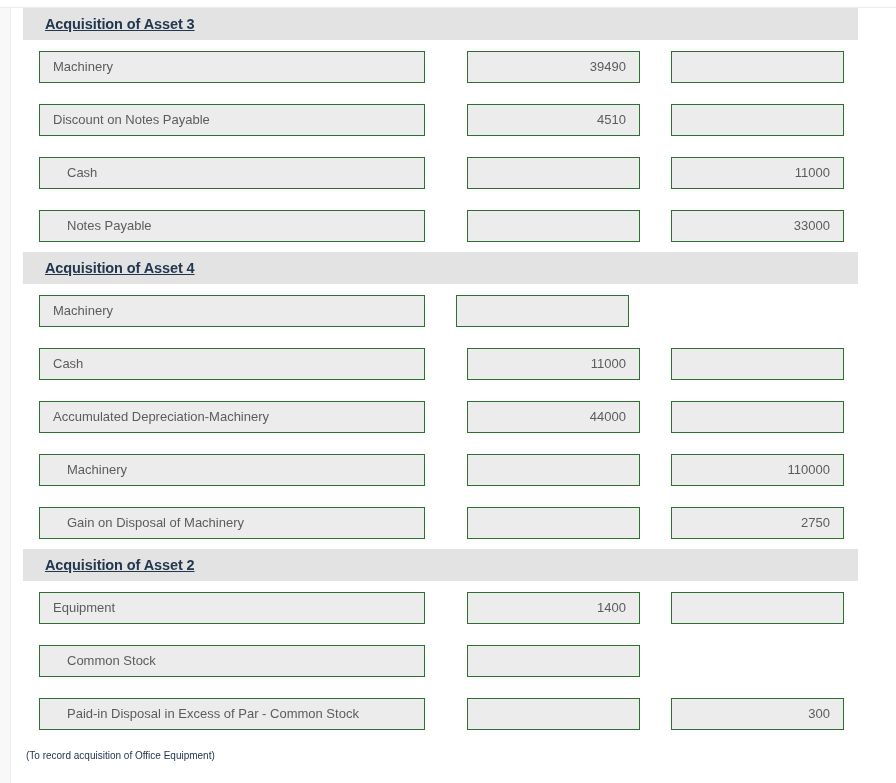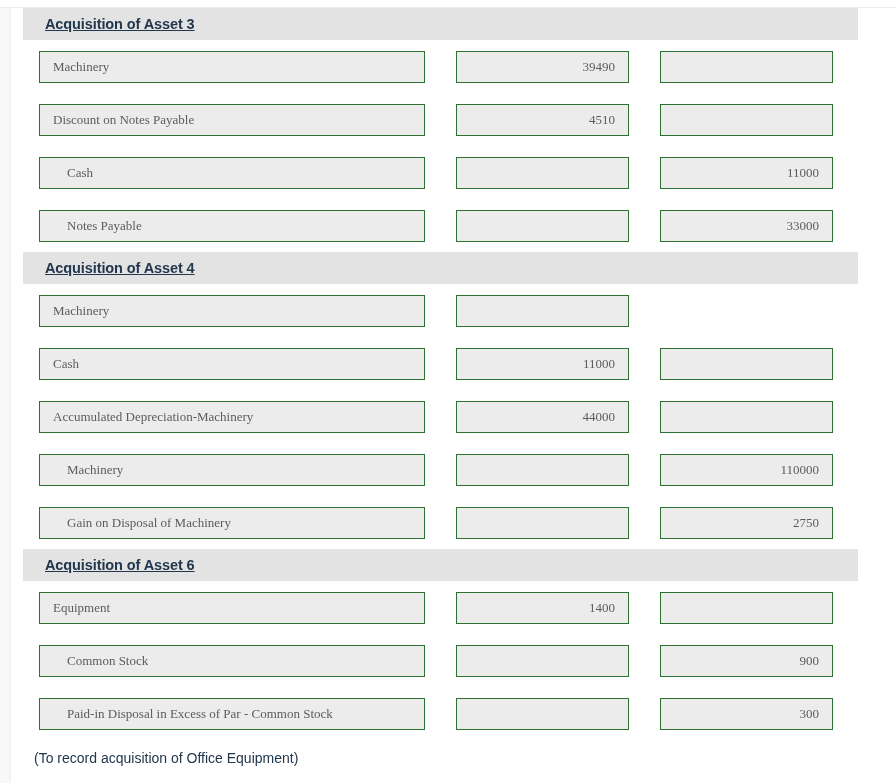--- a/index.html
+++ b/index.html
@@ -76,21 +76,21 @@
     display: flex;
     align-items: center;
     position: relative;
   }
 
   .field {
     background: #ececec;
     border: 1px solid #2e7031;
     box-sizing: border-box;
     height: 32px;
-    font-family: Liberation Serif, serif;
+    font-family: Liberation Sans, sans-serif;
     font-size: 13px;
     color: #5c5c5c;
     display: flex;
     align-items: center;
     outline: none;
   }
 
   .field-account {
     width: 386px;
     margin-left: 27px;
@@ -102,35 +102,35 @@
   }
   .entry-row.credit .field-account .field-text {
     padding-left: 27px;
   }
 
   .field-amount {
     width: 173px;
     justify-content: flex-end;
   }
   .field-debit {
-    margin-left: 31px;
+    margin-left: 42px;
   }
   .field-credit {
     margin-left: 31px;
   }
   .field-amount .field-text {
     padding-right: 13px;
     white-space: nowrap;
   }
 
   
   .closing-note {
-    font-size: 14px;
+    font-size: 10px;
     color: #22374e;
-    padding-left: 22px;
+    padding-left: 14px;
     padding-top: 10px;
     white-space: nowrap;
   }
 </style>
 </head>
 <body>
 
 <div class="left-gutter"></div>
 <div class="top-strip"></div>
 
@@ -237,42 +237,39 @@
           <div class="field field-amount field-debit" tabindex="0">
             <span class="field-text"></span>
           </div>
           <div class="field field-amount field-credit" tabindex="0">
             <span class="field-text">2750</span>
           </div>
         </div>
       </div>
       <div class="section">
         <div class="section-header">
-          <span class="section-header-title">Acquisition of Asset 6</span>
+          <span class="section-header-title">Acquisition of Asset 2</span>
         </div>
         <div class="entry-row debit">
           <div class="field field-account" tabindex="0">
             <span class="field-text">Equipment</span>
           </div>
           <div class="field field-amount field-debit" tabindex="0">
             <span class="field-text">1400</span>
           </div>
           <div class="field field-amount field-credit" tabindex="0">
             <span class="field-text"></span>
           </div>
         </div>
         <div class="entry-row credit">
           <div class="field field-account" tabindex="0">
             <span class="field-text">Common Stock</span>
           </div>
           <div class="field field-amount field-debit" tabindex="0">
             <span class="field-text"></span>
-          </div>
-          <div class="field field-amount field-credit" tabindex="0">
-            <span class="field-text">900</span>
           </div>
         </div>
         <div class="entry-row credit">
           <div class="field field-account" tabindex="0">
             <span class="field-text">Paid-in Disposal in Excess of Par - Common Stock</span>
           </div>
           <div class="field field-amount field-debit" tabindex="0">
             <span class="field-text"></span>
           </div>
           <div class="field field-amount field-credit" tabindex="0">

